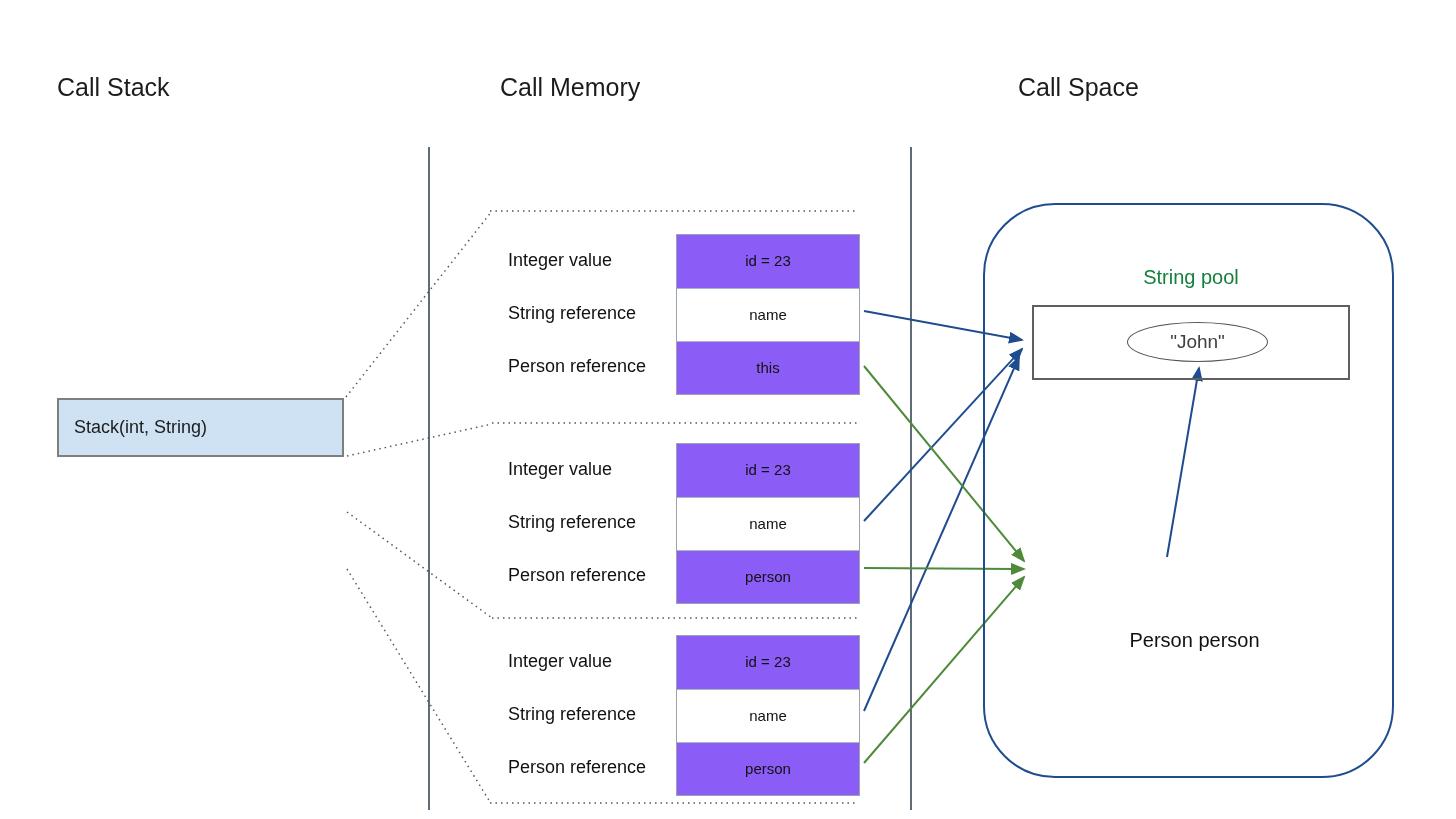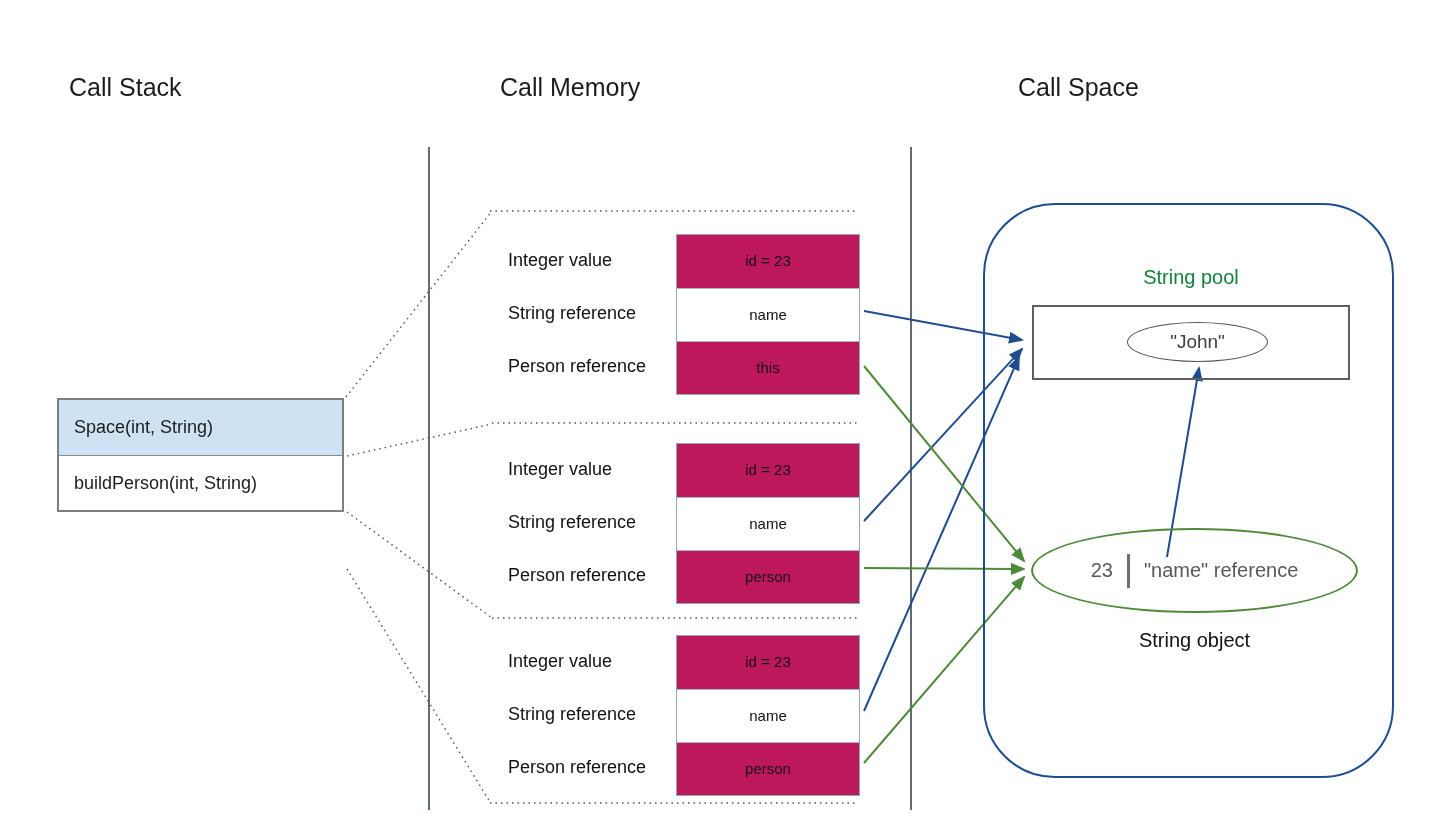--- a/index.html
+++ b/index.html
@@ -17,21 +17,21 @@
   .callstack .row + .row{border-top:1.5px solid #8a8a8a;}
   .callstack .row.fill{background:#cfe2f3;}
 
   
   .frame{display:flex;z-index:2;}
   .frame .labels{width:168px;}
   .frame .labels div{height:53px;line-height:53px;font-size:18px;color:#111;}
   .frame .cells{width:184px;border:1px solid #98a4ae;box-sizing:border-box;background:#fff;}
   .frame .cells div{height:53px;line-height:52px;text-align:center;font-size:15px;color:#111;box-sizing:border-box;}
   .frame .cells div + div{border-top:1px solid #aab6bf;}
-  .frame .cells .fill{background:#be185d;}
+  .frame .cells .fill{background:#8b5cf6;}
 
   
   .heap-rect{left:983px;top:203px;width:411px;height:575px;border:2px solid #1f4c8f;border-radius:72px;box-sizing:border-box;z-index:1;}
   .stringpool-title{left:1032px;top:266px;width:318px;text-align:center;font-size:20px;color:#15803d;z-index:2;}
   .stringpool-box{left:1032px;top:305px;width:318px;height:75px;border:2px solid #5f5f5f;box-sizing:border-box;z-index:2;background:transparent;}
   .john-ellipse{left:1127px;top:322px;width:141px;height:40px;border:1.5px solid #555;border-radius:50%;
     text-align:center;line-height:38px;font-size:19px;color:#3f3f3f;box-sizing:border-box;z-index:3;background:#fff;}
   .person-ellipse{left:1031px;top:528px;width:327px;height:85px;border:2px solid #4e8a3a;border-radius:50%;
     box-sizing:border-box;z-index:2;display:flex;align-items:center;justify-content:center;background:transparent;}
   .person-ellipse .val{font-size:20px;color:#595959;}
@@ -70,27 +70,26 @@
     <line x1="864" y1="521" x2="1022" y2="349" stroke="#1f4c8f" stroke-width="2" marker-end="url(#mblue)"></line>
     <line x1="864" y1="711" x2="1019" y2="357" stroke="#1f4c8f" stroke-width="2" marker-end="url(#mblue)"></line>
 
     <line x1="1167" y1="557" x2="1199" y2="368" stroke="#1f4c8f" stroke-width="2" marker-end="url(#mblue)"></line>
 
     <line x1="864" y1="366" x2="1024" y2="561" stroke="#4e8a3a" stroke-width="2" marker-end="url(#mgreen)"></line>
     <line x1="864" y1="568" x2="1024" y2="569" stroke="#4e8a3a" stroke-width="2" marker-end="url(#mgreen)"></line>
     <line x1="864" y1="763" x2="1024" y2="577" stroke="#4e8a3a" stroke-width="2" marker-end="url(#mgreen)"></line>
   </svg>
 
-  <div class="abs section-title" style="left:69px;top:72px;">Call Stack</div>
+  <div class="abs section-title" style="left:57px;top:72px;">Call Stack</div>
   <div class="abs section-title" style="left:500px;top:72px;">Call Memory</div>
   <div class="abs section-title" style="left:1018px;top:72px;">Call Space</div>
 
   <div class="abs callstack">
-    <div class="row fill">Space(int, String)</div>
-    <div class="row">buildPerson(int, String)</div>
+    <div class="row fill">Stack(int, String)</div>
   </div>
 
   <div class="abs frame" style="left:508px;top:234px;">
     <div class="labels">
       <div>Integer value</div>
       <div>String reference</div>
       <div>Person reference</div>
     </div>
     <div class="cells">
       <div class="fill">id = 23</div>
@@ -124,20 +123,15 @@
       <div class="fill">person</div>
     </div>
   </div>
 
   <div class="abs heap-rect"></div>
 
   <div class="abs stringpool-title">String pool</div>
   <div class="abs stringpool-box"></div>
   <div class="abs john-ellipse">"John"</div>
 
-  <div class="abs person-ellipse">
-    <span class="val">23</span>
-    <span class="divider"></span>
-    <span class="val">"name" reference</span>
-  </div>
-  <div class="abs person-label">String object</div>
+  <div class="abs person-label">Person person</div>
 
 </div>
 
 </body></html>

